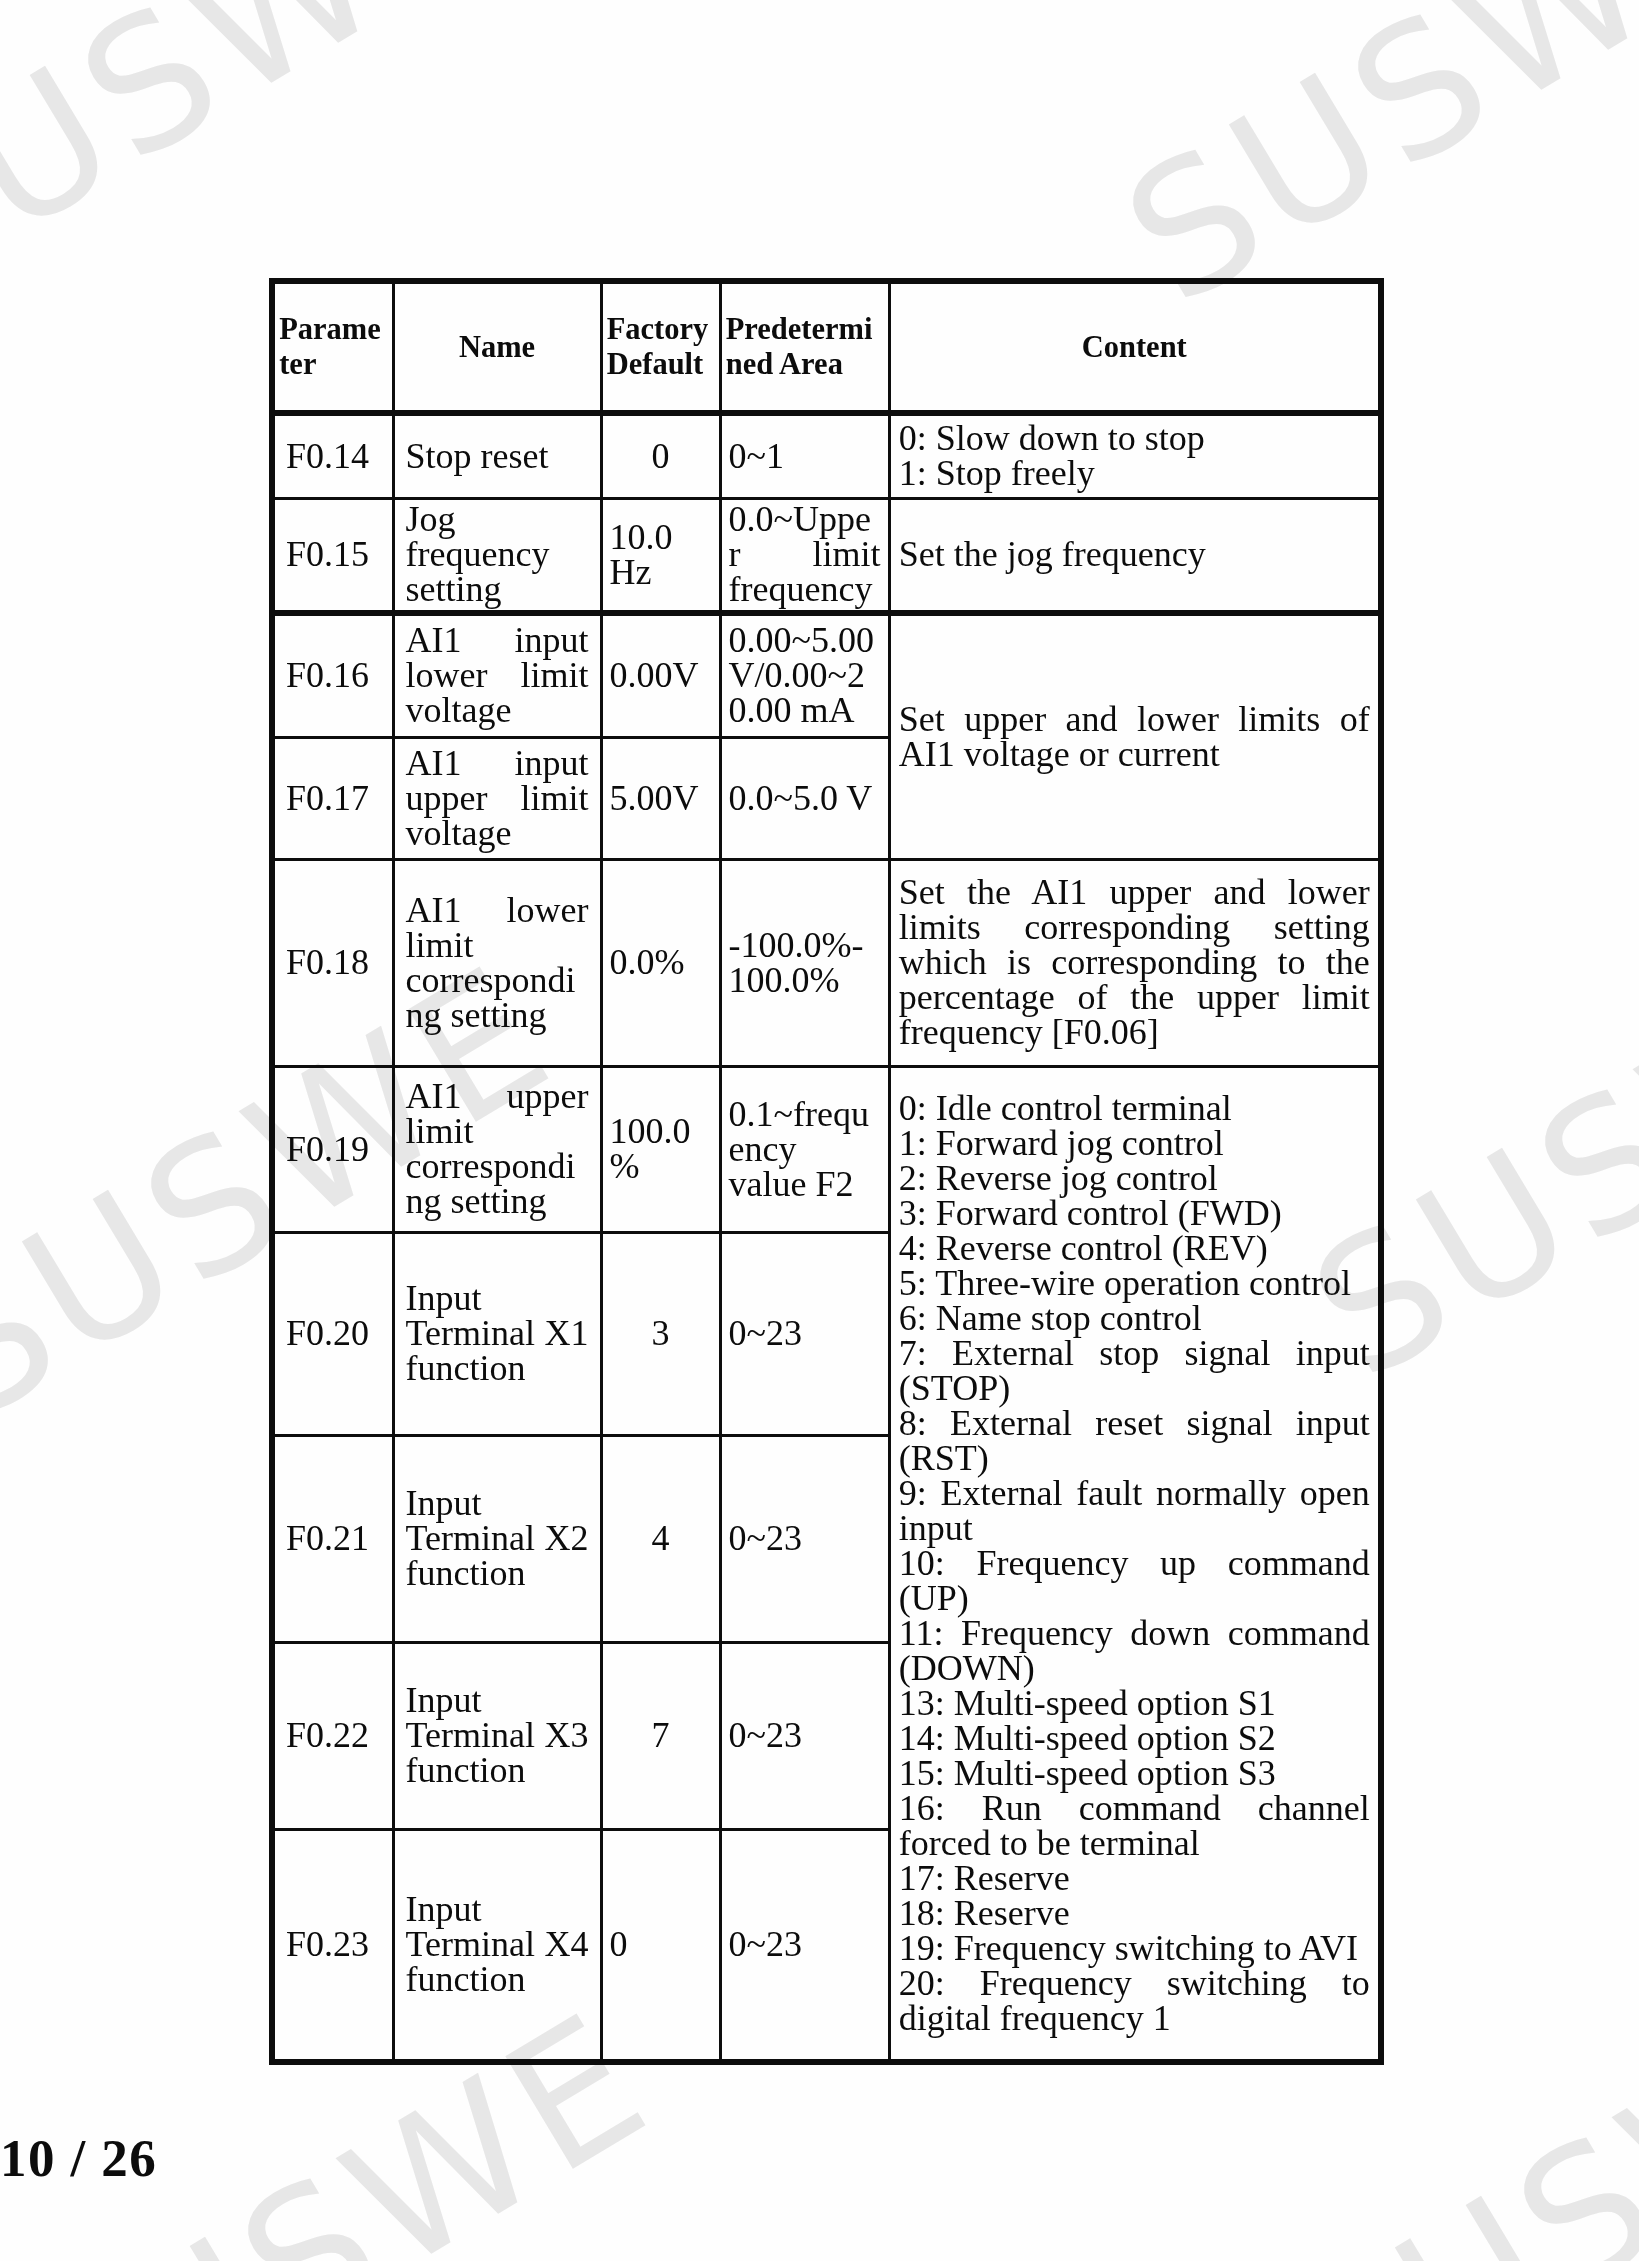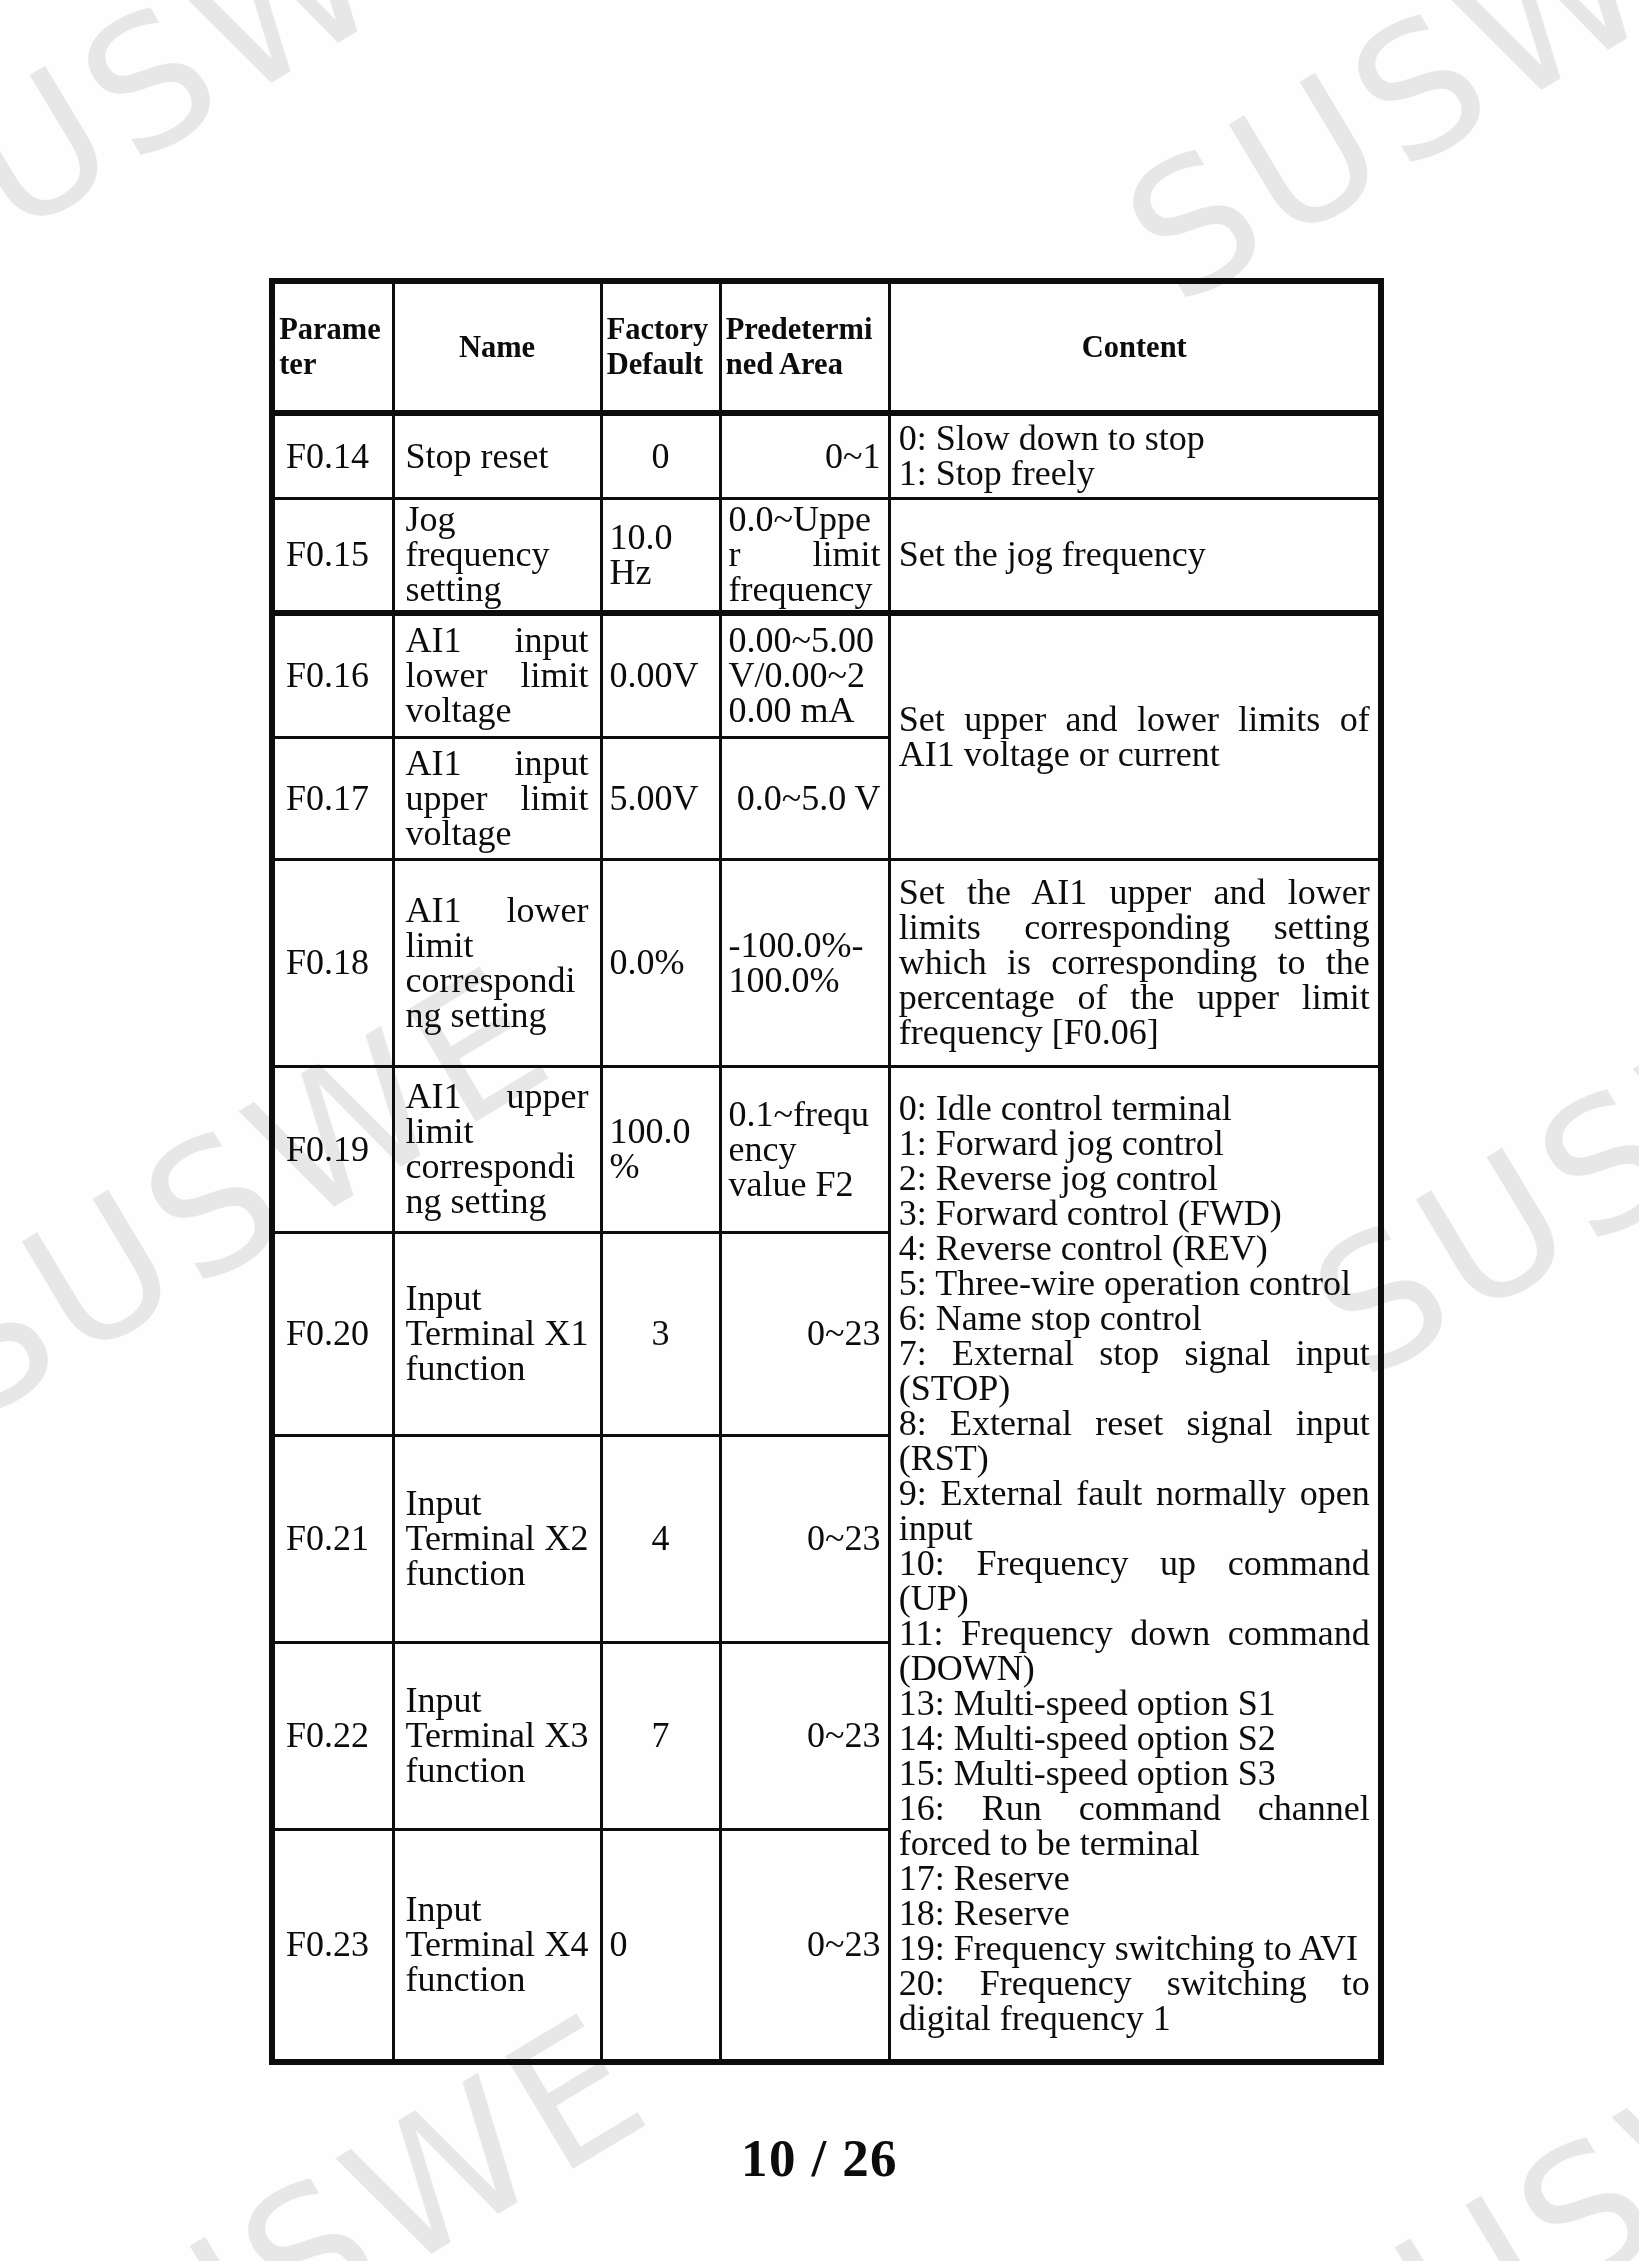--- a/index.html
+++ b/index.html
@@ -55,35 +55,35 @@
     font-size: 30.5px;
     font-weight: bold;
     padding: 2.8px 4.2px;
     line-height: 35px;
   }
   th.jl { text-align: justify; text-align-last: left; }
 
   td.p { text-align: left; padding-left: 11px; }
   td.n { text-align: justify; padding: 1.4px 11px; }
   td.f { text-align: center; padding: 1.4px 7px; }
-  td.a { text-align: right; padding: 1.4px 7px; }
+  td.a { text-align: left; padding: 1.4px 7px; }
   td.c { text-align: justify; padding: 1.4px 8.3px; }
   td.jl { text-align: justify; text-align-last: left; }
   td.lft { text-align: left; }
   .line { text-align: justify; }
   .line:last-child { text-align-last: left; }
 
   
   .page-number {
     position: absolute;
     z-index: 1;
     top: 2128px;
     left: 0;
     width: 1639px;
-    text-align: center;
+    text-align: left;
     font-size: 53px;
     font-weight: bold;
     letter-spacing: 1.4px;
   }
 </style>
 </head>
 <body>
 
 <div class="wm" style="left:173px;  top:69px;">SUSWE</div>
 <div class="wm" style="left:1443px; top:76px;">SUSWE</div>

